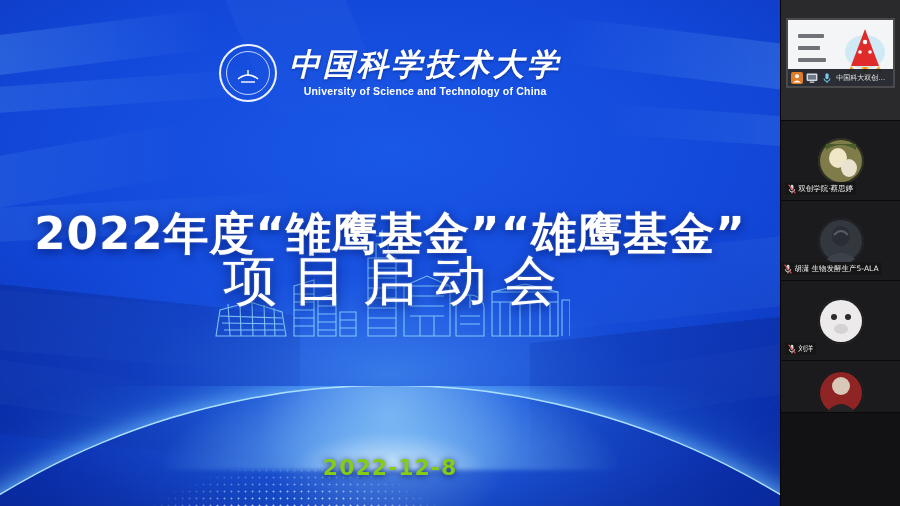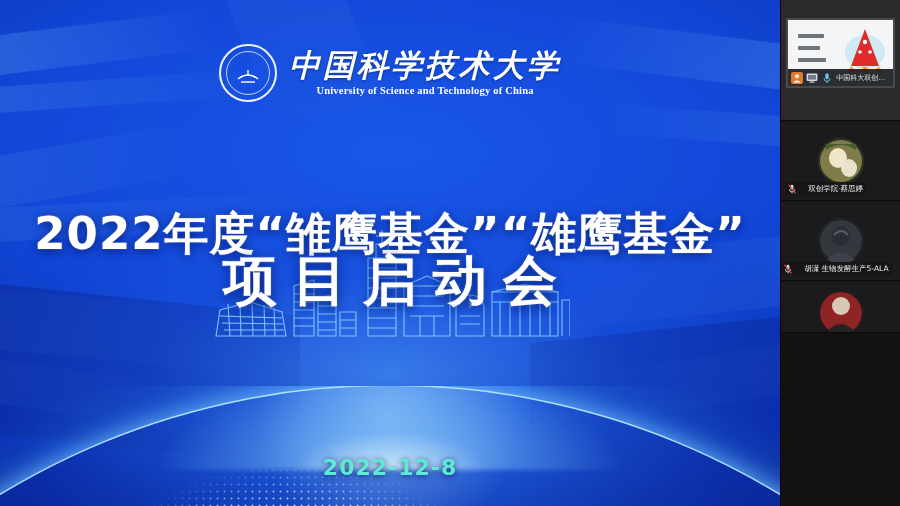--- a/index.html
+++ b/index.html
@@ -177,21 +177,21 @@
     font-style: italic;
     line-height: 1.05;
     text-shadow: 0 1px 3px rgba(0,20,80,0.5);
     white-space: nowrap;
   }
   .logo-en {
     color: #ffffff;
     font-size: 10.5px;
     font-weight: 700;
     letter-spacing: 0.2px;
-    font-family: Liberation Serif, serif;
+    font-family: Liberation Sans, sans-serif;
     margin-top: 3px;
     white-space: nowrap;
   }
 
   
   .title-main {
     position: absolute;
     left: 0; right: 0;
     top: 156px;
     text-align: center;
@@ -204,33 +204,33 @@
     font-family: "DejaVu Sans", "Liberation Sans", sans-serif;
     margin-top: 48px;
   }
   .title-sub {
     position: absolute;
     left: 0; right: 0;
     top: 245px;
     text-align: center;
     color: #ffffff;
     font-size: 54px;
-    font-weight: 700;
+    font-weight: 400;
     letter-spacing: 16px;
     text-indent: 16px;
     white-space: nowrap;
     text-shadow: 0 3px 12px rgba(0,25,110,0.9), 0 0 2px rgba(255,255,255,0.45);
     font-family: "DejaVu Sans", "Liberation Sans", sans-serif;
   }
   .slide-date {
     position: absolute;
     left: 0; right: 0;
     top: 455px;
     text-align: center;
-    color: #5eead4;
+    color: #84cc16;
     font-size: 22px;
     font-weight: 700;
     letter-spacing: 1px;
     font-family: "DejaVu Sans", "Liberation Sans", sans-serif;
     text-shadow: 0 1px 6px rgba(0,20,90,0.8);
   }
 
   
   .filmstrip {
     position: relative;
@@ -318,21 +318,21 @@
   .name-bar {
     position: absolute;
     left: 4px;
     bottom: 5px;
     max-width: 108px;
     height: 13px;
     background: rgba(20,20,22,0.78);
     border-radius: 2px;
     display: flex;
     align-items: center;
-    gap: 12px;
+    gap: 2px;
     padding: 0 3px;
     justify-content: space-between;
   }
   .name-text {
     color: #f0f0f2;
     font-size: 7.5px;
     white-space: nowrap;
     overflow: hidden;
     text-overflow: ellipsis;
     font-family: "DejaVu Sans", "Liberation Sans", sans-serif;
@@ -505,20 +505,40 @@
         <svg class="mic-muted" viewBox="0 0 8 10">
           <rect x="2.6" y="0.8" width="2.8" height="5.2" rx="1.4" fill="#d8d8da"></rect>
           <path d="M1.3 5.2 A2.7 2.7 0 0 0 6.7 5.2" stroke="#d8d8da" stroke-width="0.9" fill="none"></path>
           <path d="M4 8 L4 9.4" stroke="#d8d8da" stroke-width="0.9"></path>
           <path d="M0.6 0.6 L7.4 9.4" stroke="#e05050" stroke-width="1.1"></path>
         </svg>
         <span class="name-text">胡潇 生物发酵生产5-ALA</span>
       </div>
     </div>
 
+    <div class="tile">
+      <div class="avatar">
+        <svg viewBox="0 0 46 46" width="46" height="46">
+          <rect width="46" height="46" fill="#1f1f22"></rect>
+          <circle cx="23" cy="23" r="21" fill="#eceaea"></circle>
+          <circle cx="16" cy="19" r="3" fill="#2b2b2d"></circle>
+          <circle cx="30" cy="19" r="3" fill="#2b2b2d"></circle>
+          <ellipse cx="23" cy="31" rx="7" ry="5" fill="#d6d2d2"></ellipse>
+        </svg>
+      </div>
+      <div class="name-bar">
+        <svg class="mic-muted" viewBox="0 0 8 10">
+          <rect x="2.6" y="0.8" width="2.8" height="5.2" rx="1.4" fill="#d8d8da"></rect>
+          <path d="M1.3 5.2 A2.7 2.7 0 0 0 6.7 5.2" stroke="#d8d8da" stroke-width="0.9" fill="none"></path>
+          <path d="M4 8 L4 9.4" stroke="#d8d8da" stroke-width="0.9"></path>
+          <path d="M0.6 0.6 L7.4 9.4" stroke="#e05050" stroke-width="1.1"></path>
+        </svg>
+        <span class="name-text">刘洋</span>
+      </div>
+    </div>
 
     <div class="tile tile-partial">
       <div class="avatar" style="top:32px">
         <svg viewBox="0 0 46 46" width="46" height="46">
           <rect width="46" height="46" fill="#1a1a1c"></rect>
           <circle cx="23" cy="23" r="21" fill="#8e2424"></circle>
           <ellipse cx="23" cy="16" rx="9" ry="9" fill="#d8c8b8"></ellipse>
           <path d="M7 44 Q23 24 39 44 Z" fill="#232326"></path>
         </svg>
       </div>

